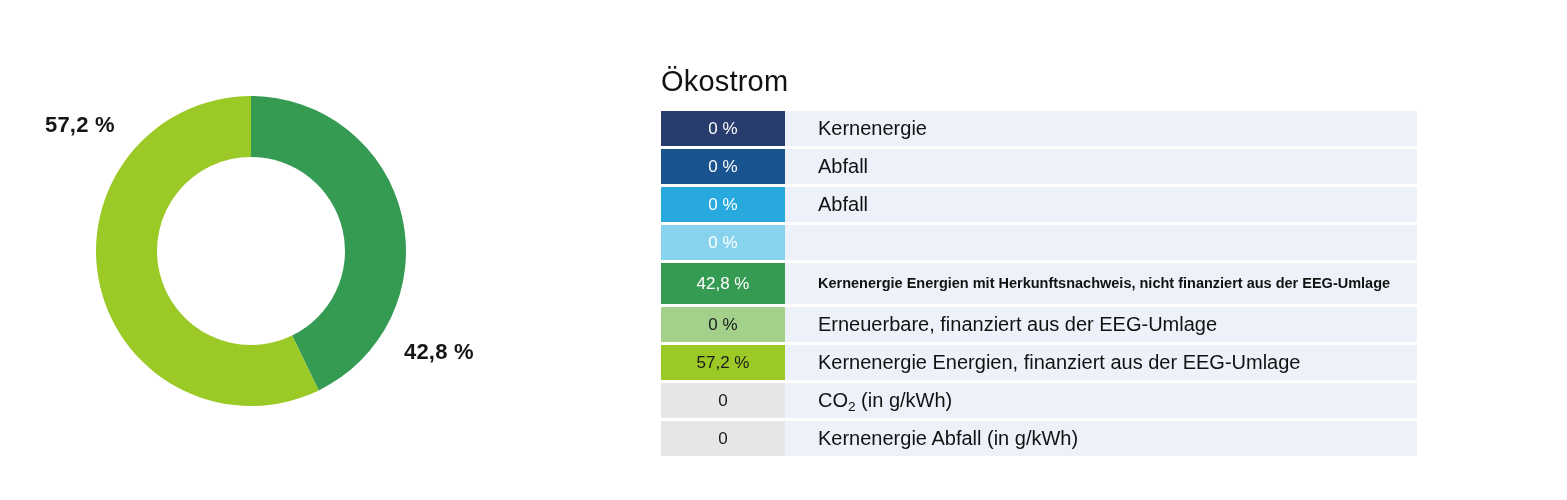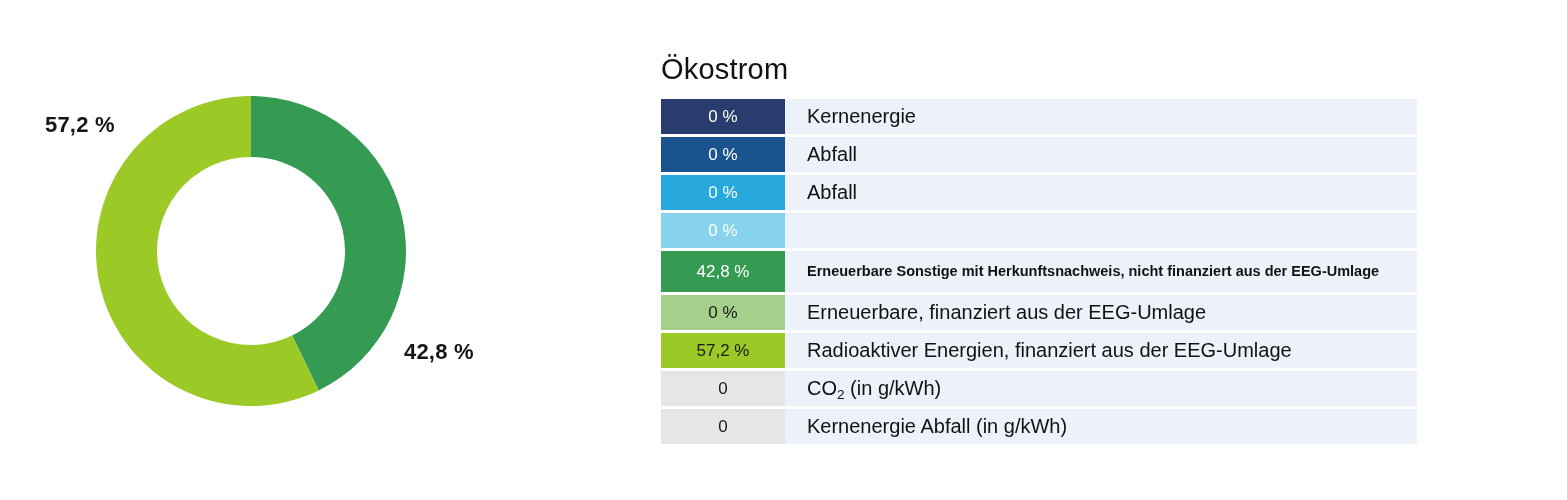--- a/index.html
+++ b/index.html
@@ -37,21 +37,21 @@
     letter-spacing: 0.2px;
     white-space: nowrap;
   }
   #pct-label-left  { left: 45px;  top: 112px; }
   #pct-label-right { left: 404px; top: 339px; }
 
   
   #legend-panel {
     position: absolute;
     left: 661px;
-    top: 4px;
+    top: 16px;
     width: 760px;
     height: 449px;
   }
   #legend-title {
     position: absolute;
     left: 0;
     top: 49px;
     font-size: 29px;
     font-weight: normal;
     color: #121212;
@@ -85,21 +85,21 @@
     line-height: 1;
     box-sizing: border-box;
   }
   .swatch.light-text { color: #ffffff; }
   .swatch.dark-text  { color: #1a1a1a; }
 
   .label-cell {
     flex: 1 1 auto;
     display: flex;
     align-items: center;
-    padding-left: 22px;
+    padding-left: 33px;
     box-sizing: border-box;
   }
   .label-text {
     font-size: 20px;
     color: #121212;
     line-height: 1.18;
   }
   .label-text.small-bold {
     font-size: 14.5px;
     font-weight: bold;
@@ -150,33 +150,33 @@
         <div class="label-cell">
           <span class="label-text">Abfall</span>
         </div>
       </div>
       <div class="legend-row r-short" style="background: rgb(237, 241, 249);">
         <div class="swatch light-text" style="background: rgb(135, 211, 238);">0 %</div>
       </div>
       <div class="legend-row r-tall" style="background: rgb(237, 241, 249);">
         <div class="swatch light-text" style="background: rgb(53, 154, 82);">42,8 %</div>
         <div class="label-cell">
-          <span class="label-text small-bold">Erneuerbare Sonstige mit Herkunftsnachweis, nicht finanziert aus der EEG-Umlage</span>
+          <span class="label-text small-bold">Kernenergie Energien mit Herkunftsnachweis, nicht finanziert aus der EEG-Umlage</span>
         </div>
       </div>
       <div class="legend-row r-short" style="background: rgb(237, 241, 249);">
         <div class="swatch dark-text" style="background: rgb(163, 209, 140);">0 %</div>
         <div class="label-cell">
           <span class="label-text">Erneuerbare, finanziert aus der EEG-Umlage</span>
         </div>
       </div>
       <div class="legend-row r-short" style="background: rgb(237, 241, 249);">
         <div class="swatch dark-text" style="background: rgb(155, 201, 38);">57,2 %</div>
         <div class="label-cell">
-          <span class="label-text">Radioaktiver Energien, finanziert aus der EEG-Umlage</span>
+          <span class="label-text">Kernenergie Energien, finanziert aus der EEG-Umlage</span>
         </div>
       </div>
       <div class="legend-row r-short" style="background: rgb(237, 241, 249);">
         <div class="swatch dark-text" style="background: rgb(228, 230, 231);">0</div>
         <div class="label-cell">
           <span class="label-text">CO<sub>2</sub> (in g/kWh)</span>
         </div>
       </div>
       <div class="legend-row r-short" style="background: rgb(237, 241, 249);">
         <div class="swatch dark-text" style="background: rgb(228, 230, 231);">0</div>

